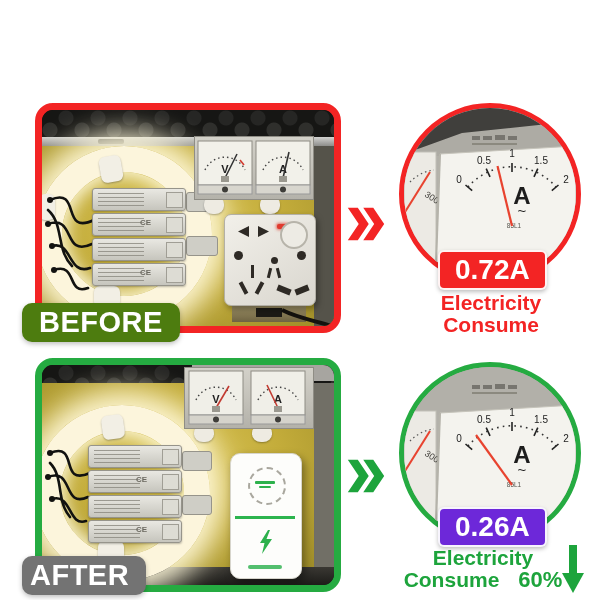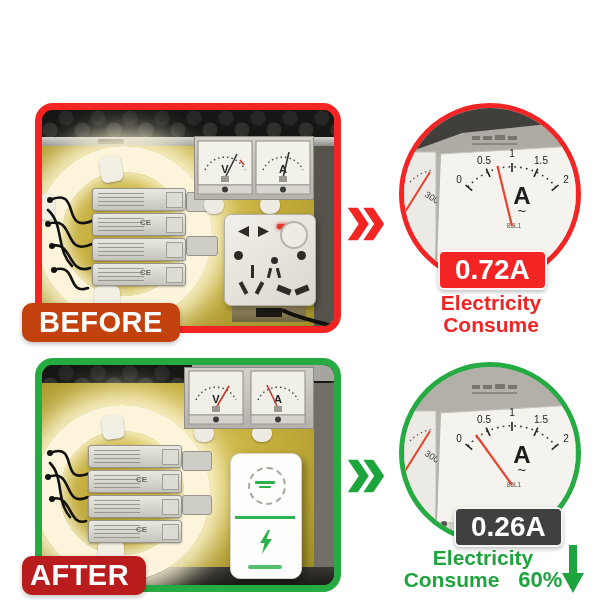--- a/index.html
+++ b/index.html
@@ -65,32 +65,32 @@
   .dlogo{position:absolute;left:17px;top:13px;width:34px;height:34px;border-radius:50%;
          border:2px dashed #a9a79e;}
   .dbar{position:absolute;background:#2db14c;border-radius:1px;}
   .dline{position:absolute;left:4px;top:62px;width:60px;height:3px;background:#2cb44e;}
   .dfoot{position:absolute;left:17px;bottom:9px;width:34px;height:4px;background:#35b455;
          opacity:.85;border-radius:2px;}
 
   
   .taglabel{padding:3px 17px;font-size:29px;font-weight:800;color:#ffffff;border-radius:10px;
             z-index:10;box-shadow:0 2px 5px rgba(0,0,0,.25);letter-spacing:.5px;}
-  .taglabel.red{left:22px;top:303px;background:#c2410c;}
-  .taglabel.green{left:22px;top:556px;background:#b91c1c;padding-left:8px;}
+  .taglabel.red{left:22px;top:303px;background:#4d7c0f;}
+  .taglabel.green{left:22px;top:556px;background:#737373;padding-left:8px;}
 
   .inset{box-sizing:border-box;width:182px;height:182px;border-radius:50%;overflow:hidden;
          background:#b3b1aa;z-index:5;}
   .inset.red{left:399px;top:103px;border:5px solid #f32424;}
   .inset.green{left:399px;top:362px;border:5px solid #25ab41;}
 
   .badge{padding:2px 15px;font-size:28px;font-weight:800;color:#fff;border-radius:6px;z-index:11;
          border:2px solid rgba(255,255,255,.95);box-shadow:0 2px 4px rgba(0,0,0,.25);}
   .badge.red{left:438px;top:250px;background:#f32424;}
-  .badge.green{left:454px;top:507px;background:#404040;}
+  .badge.green{left:438px;top:507px;background:#6d28d9;}
 
   .caption{width:186px;text-align:center;font-size:21px;font-weight:700;line-height:22px;}
   .caption.red{left:398px;top:292px;color:#f32424;}
   .caption.green{left:390px;top:547px;color:#1da43c;}
   .pct{font-weight:800;margin-left:19px;font-size:22px;}
 
   .chev{z-index:9;}
   .chev.red{left:346px;top:203px;}
   .chev.green{left:346px;top:455px;}
   .darr{left:562px;top:545px;z-index:9;}

